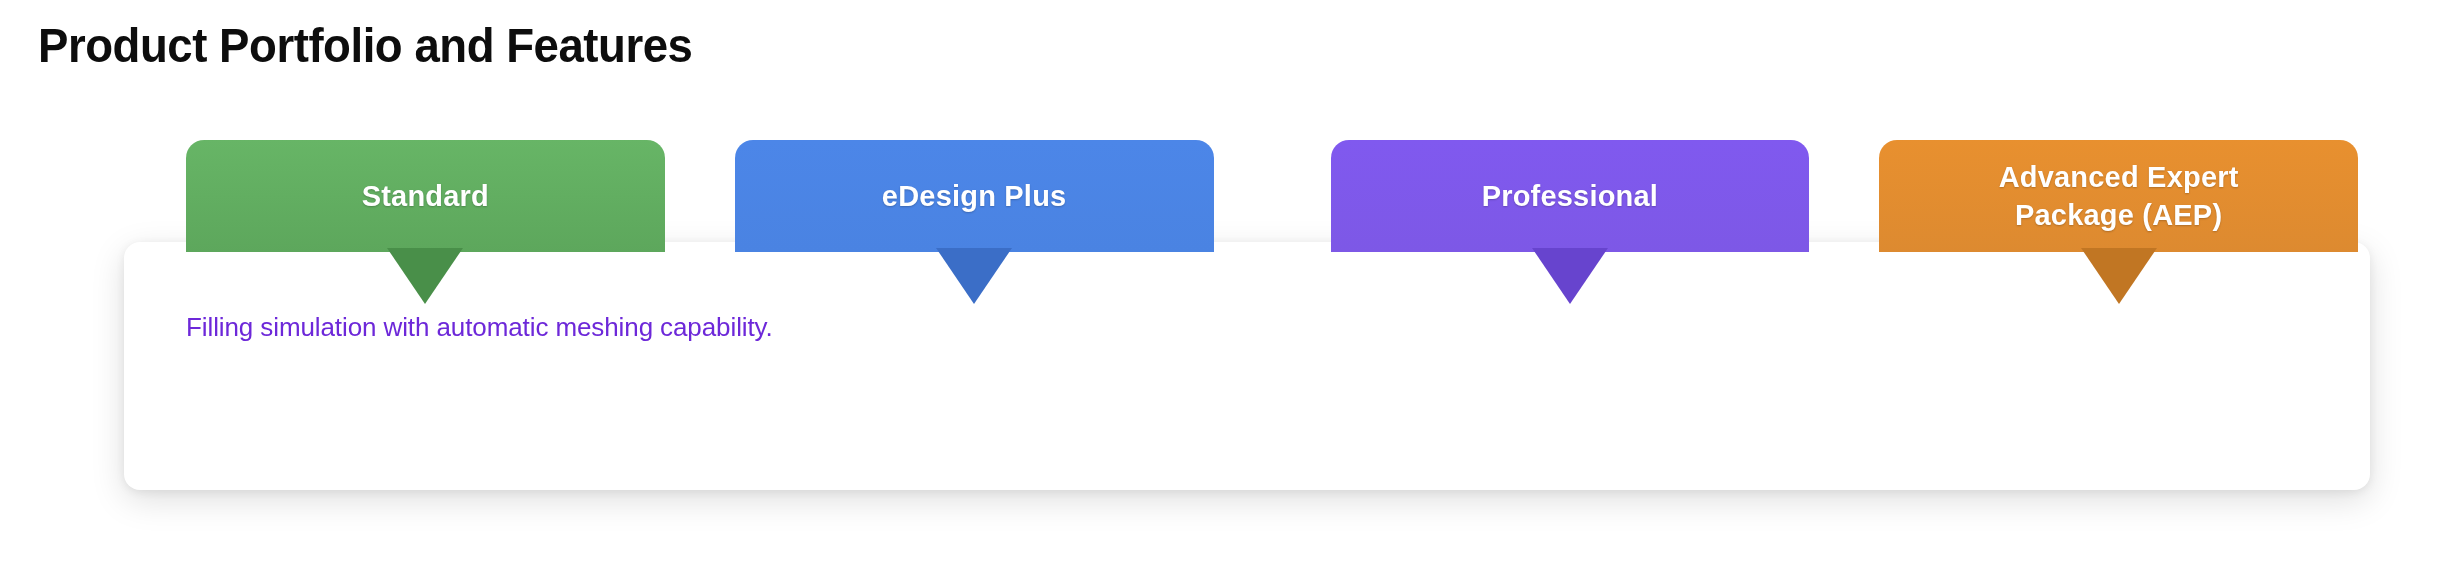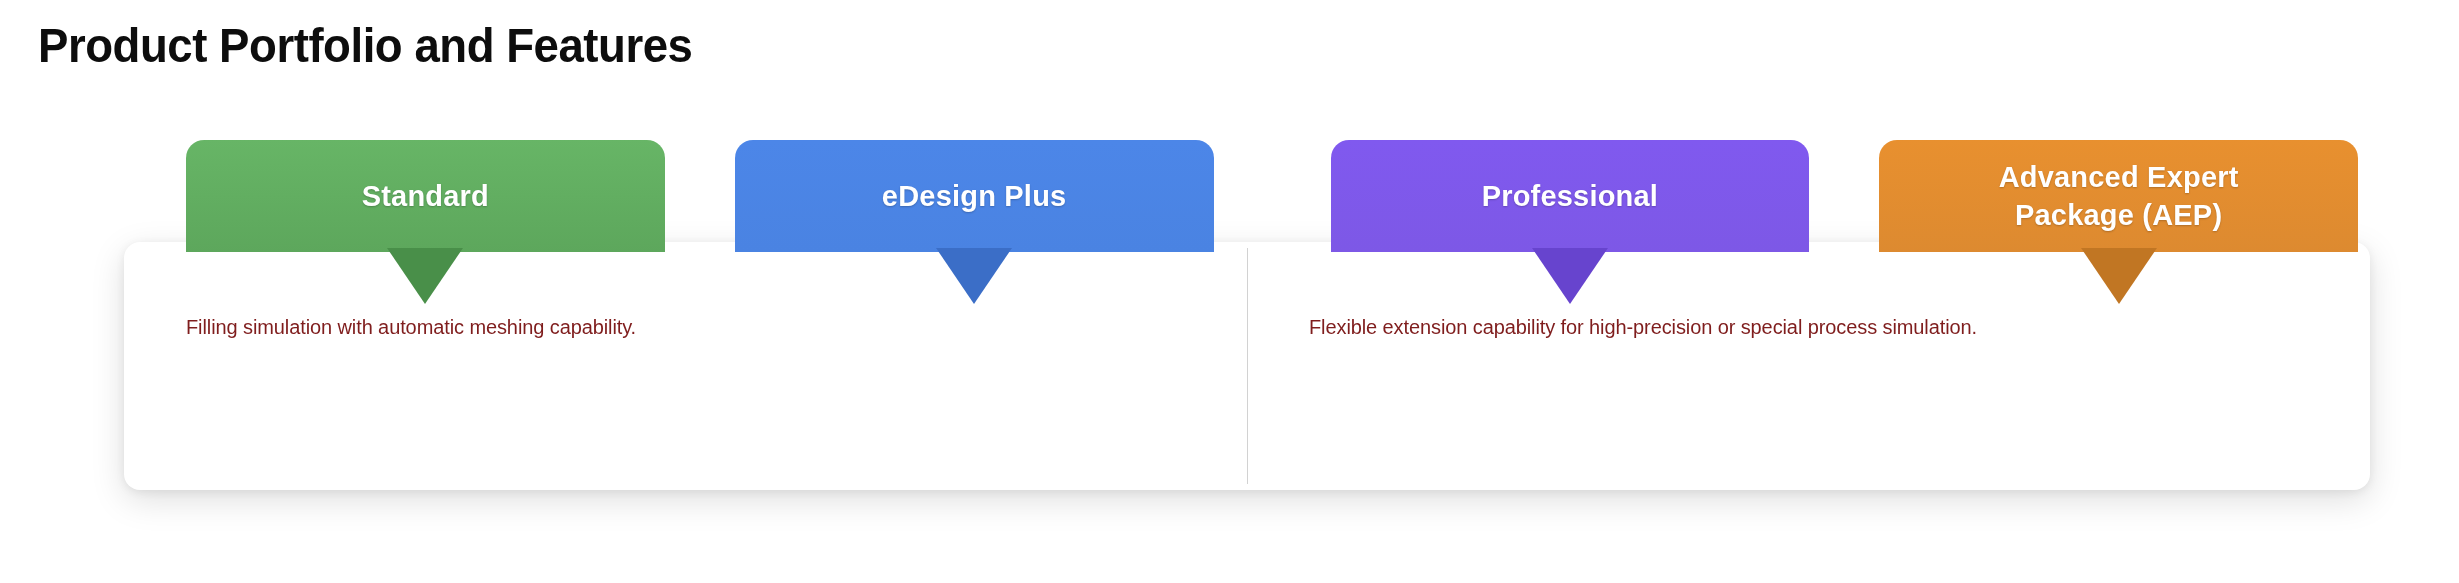--- a/index.html
+++ b/index.html
@@ -118,23 +118,23 @@
     content: "";
     position: absolute;
     left: 0;
     top: 6px;
     bottom: 6px;
     width: 1px;
     background: #d2d2d2;
   }
 
   .panel-text {
-    font-size: 20px;
+    font-size: 26px;
     line-height: 42px;
-    color: #7f1d1d;
+    color: #6d28d9;
     font-family: "Liberation Sans", sans-serif;
     letter-spacing: -0.1px;
   }
 </style>
 </head>
 <body>
 
 <div id="page">
 
   <div id="page-title">Product Portfolio and Features</div>
@@ -165,19 +165,16 @@
   </div>
 
   <div id="body-panel">
 
     <div class="panel-col">
       <div class="panel-text">Filling simulation with automatic meshing capability.</div>
     </div>
 
 
 
-    <div class="panel-col">
-      <div class="panel-text">Flexible extension capability for high-precision or special process simulation.</div>
-    </div>
 
   </div>
 
 </div>
 
 </body></html>

